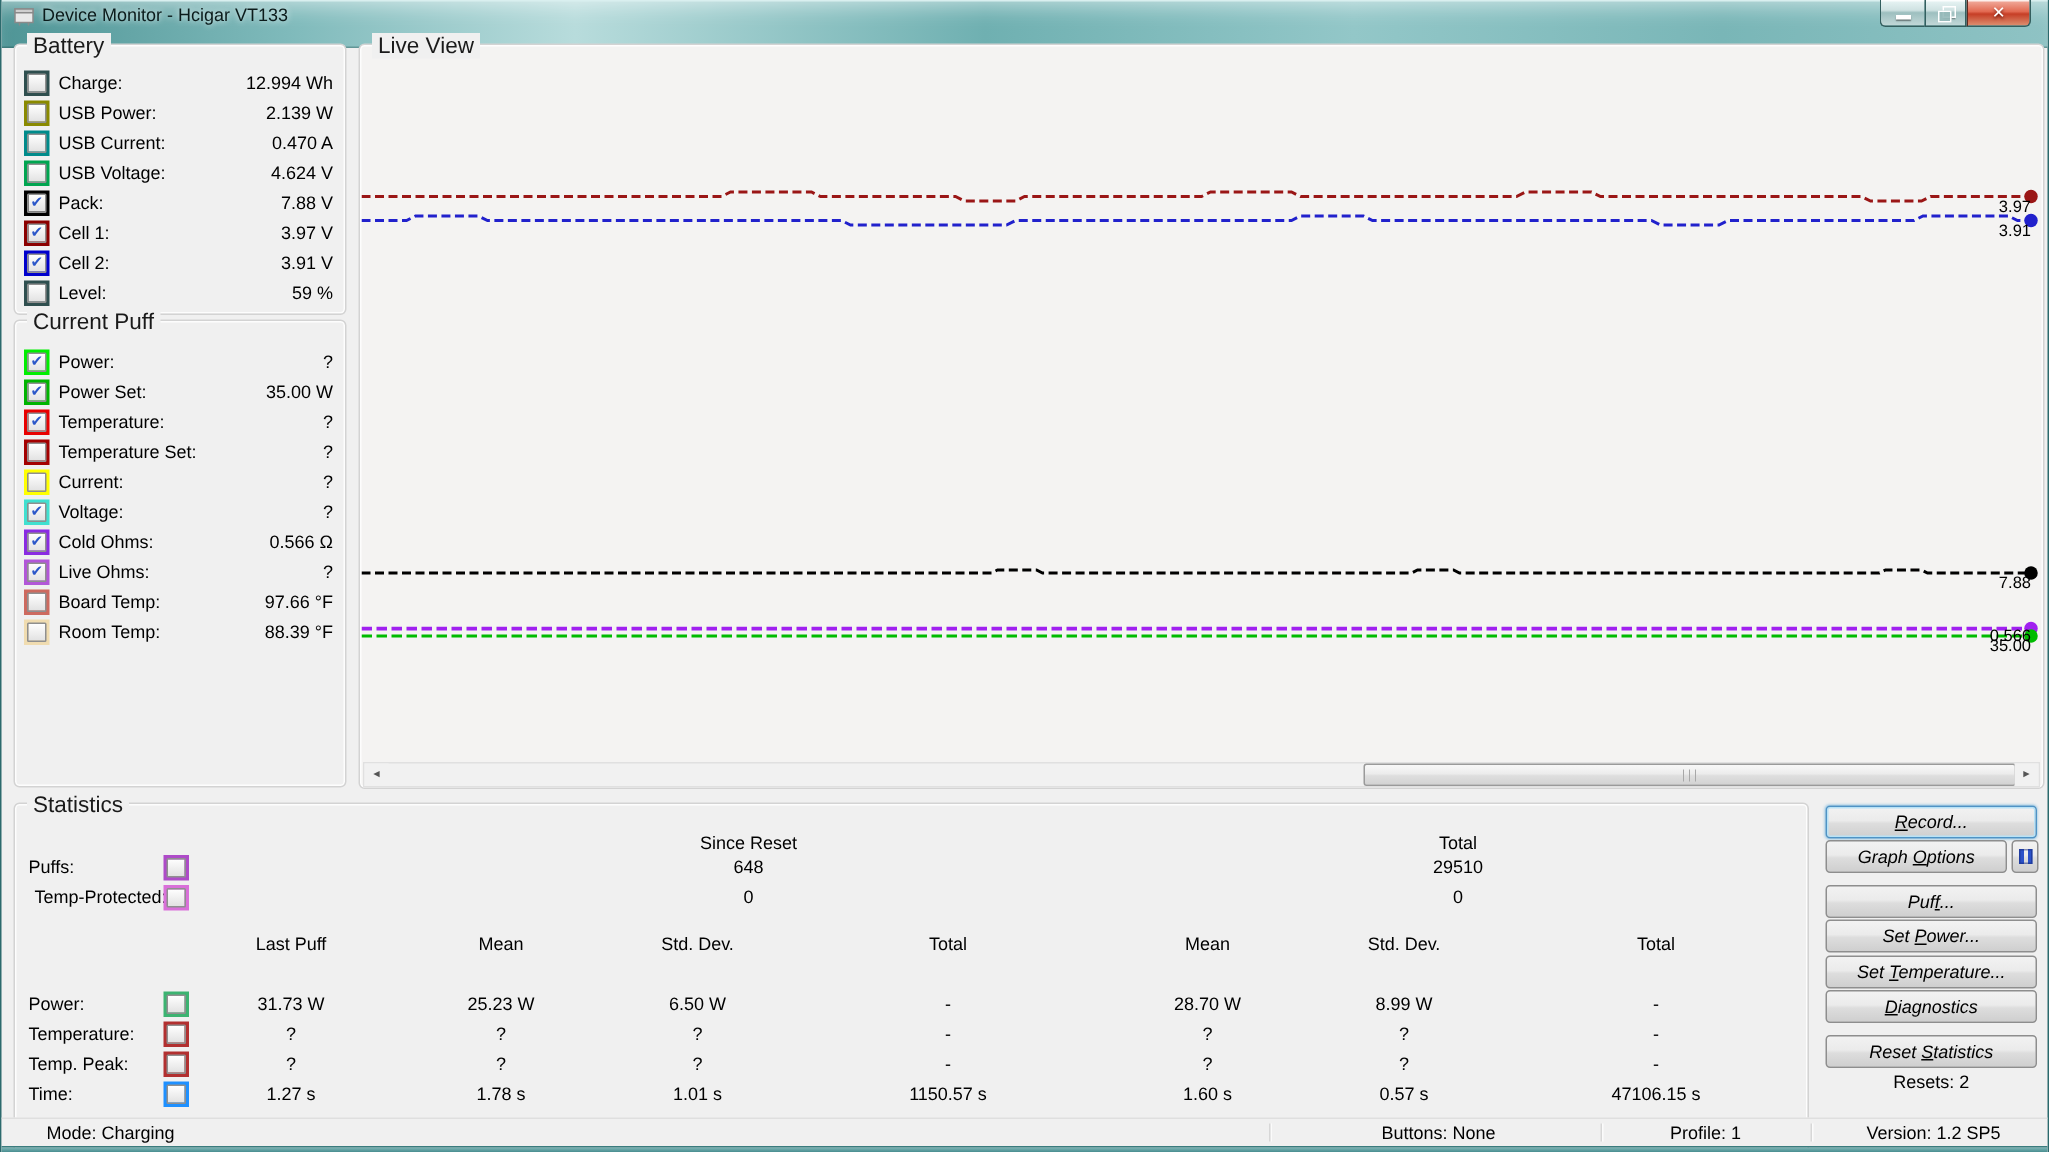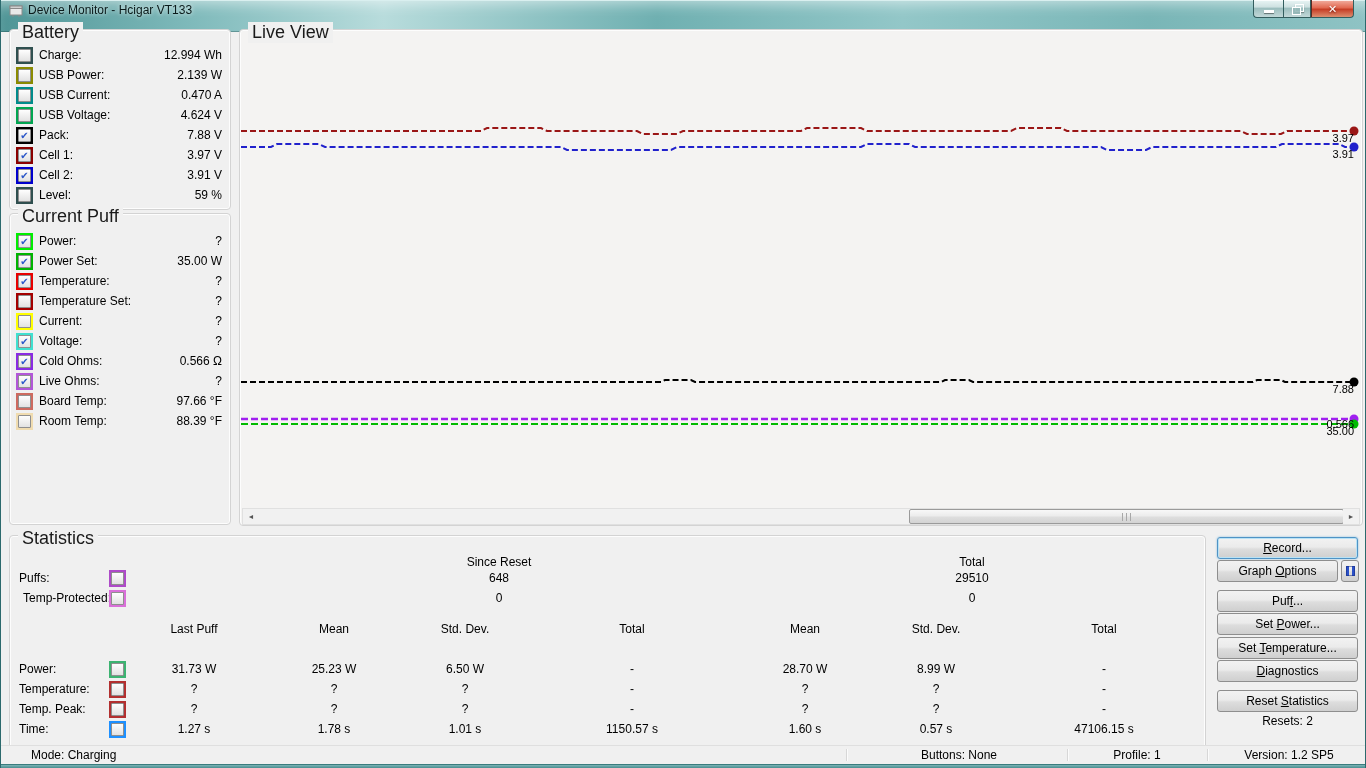--- a/index.html
+++ b/index.html
@@ -24,21 +24,21 @@
     background:linear-gradient(180deg,#f2b0a2 0%,#e26a52 45%,#c63e26 55%,#dd8f70 100%); }
   .g-min { width:10px; height:3px; background:#fff; box-shadow:0 1px 1px rgba(0,0,0,.45); margin-top:6px; }
   .g-restore { position:relative; width:11px; height:10px; }
   .g-restore::before { content:""; position:absolute; left:3px; top:0; width:7px; height:6px; border:1px solid #fff; box-shadow:0 1px 1px rgba(0,0,0,.3); }
   .g-restore::after { content:""; position:absolute; left:0; top:3px; width:7px; height:6px; border:1px solid #fff; background:rgba(150,185,185,.9); }
   .g-close { color:#fff; font-size:11px; font-weight:bold; text-shadow:0 1px 2px rgba(90,15,5,.8); line-height:16px; }
 
   
   .groupbox { position:absolute; border:1px solid #d3d3d3; border-radius:4px; background:#f0f0f0;
               box-shadow:inset 0 0 0 1px #fdfdfd; }
-  .grouplabel { position:absolute; top:-8px; left:8px; background:#f0f0f0; padding:0 4px; font-size:18px; color:#1a1a1a; white-space:nowrap; }
+  .grouplabel { position:absolute; top:-8px; left:8px; background:#f0f0f0; padding:0 4px; font-size:15px; color:#1a1a1a; white-space:nowrap; }
 
   
   .cbrow { position:absolute; left:6px; right:8px; height:18px; display:flex; align-items:center;justify-content:center; }
   .swatch { width:17px; height:17px; flex:0 0 17px; display:flex; align-items:center; justify-content:center; margin-right:6px; }
   .cb { width:13px; height:13px; background:linear-gradient(180deg,#fefefe,#e2e2e2); border:1px solid #8f8f8f; border-radius:1px;
         font-size:10px; line-height:11px; text-align:center; color:#2b57c9; }
   .cb.checked::after { content:"✔"; font-weight:bold; }
   .cbrow .lbl { white-space:nowrap; }
   .cbrow .val { margin-left:auto; white-space:nowrap; }
 
@@ -62,21 +62,21 @@
   .trow .rlabel { position:absolute; left:9px; white-space:nowrap; }
   .trow .rlabel.ind { left:13px; }
   .trow .sw { position:absolute; left:99px; top:-1px; }
   .cell { position:absolute; transform:translateX(-50%); white-space:nowrap; }
   .cc0{left:184px} .cc1{left:324px} .cc2{left:455px} .cc3{left:622px} .cc4{left:795px} .cc5{left:926px} .cc6{left:1094px}
   .csr{left:489px} .ctot{left:962px}
 
   
   .btn { position:absolute; left:1216px; width:141px; height:22px; border:1px solid #8e8e8e; border-radius:3px;
     background:linear-gradient(180deg,#f2f2f2 0%,#ebebeb 45%,#dddddd 55%,#cfcfcf 100%);
-    font-size:12px; text-align:center; line-height:20px; color:#000; cursor:default; }
+    font-size:12px; text-align:center; line-height:20px; color:#000; cursor:default;font-style:italic; }
   .btn u { text-decoration:underline; }
   .btn.default { border-color:#4f93c5; box-shadow:inset 0 0 0 1px #b9e2f5, 0 0 2px rgba(90,170,220,.8); }
   .pausebtn { left:1340px; width:18px; display:flex; align-items:center; justify-content:center; }
   .pausebars { width:9px; height:10px;
     background:linear-gradient(90deg,#2b51c8 0 3px,transparent 3px 6px,#2b51c8 6px 9px);
     box-shadow:inset 0 0 0 1px rgba(20,40,120,.5); }
   .resets { position:absolute; left:1216px; width:141px; top:714px; text-align:center; }
 
   
   .statusbar { position:absolute; left:0; right:0; top:745px; height:19px; background:#f0f0f0; border-top:1px solid #dfdfdf; }

